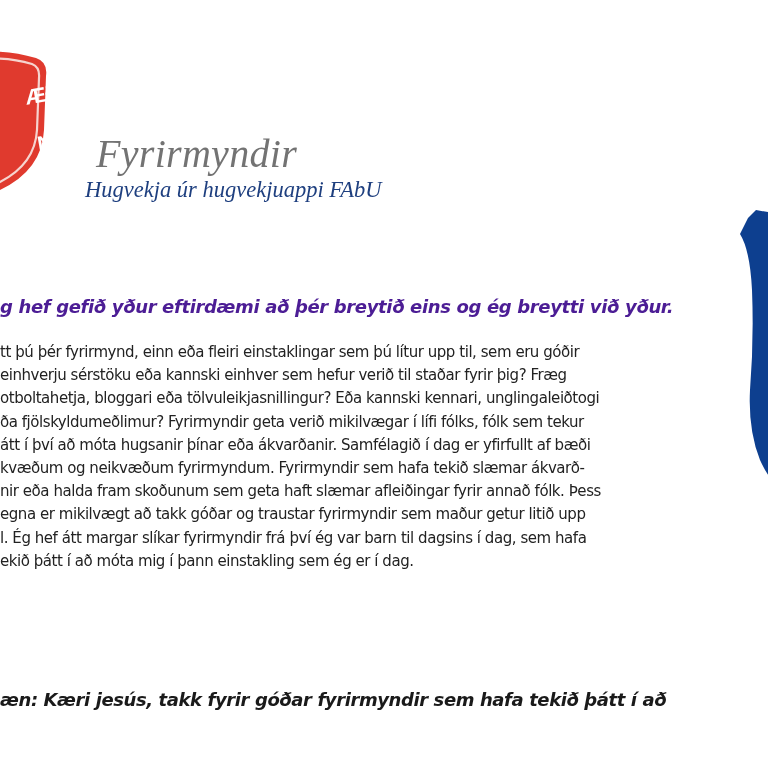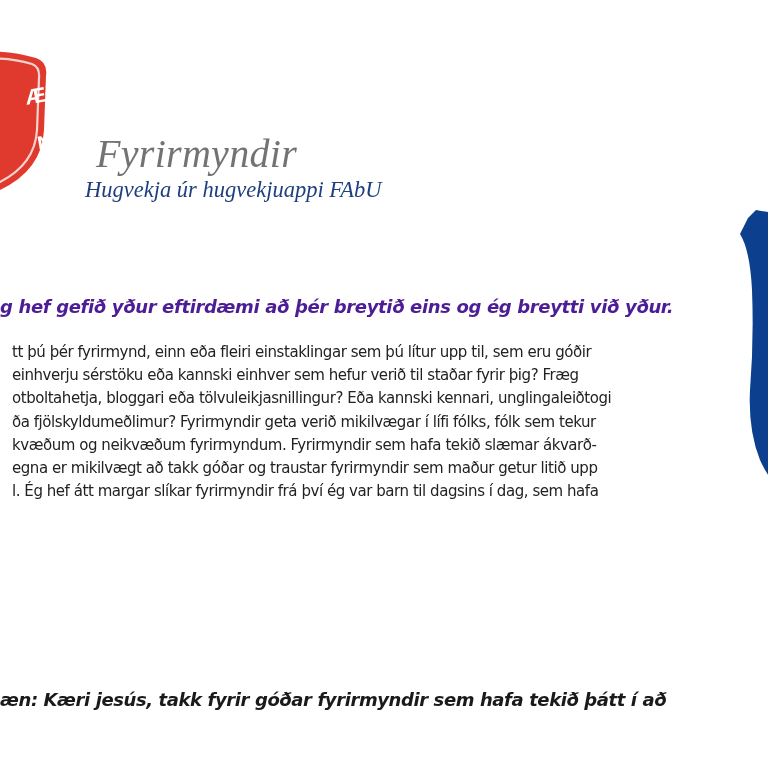--- a/index.html
+++ b/index.html
@@ -74,21 +74,21 @@
       font-weight: bold;
       font-size: 18px;
       line-height: 26px;
       color: #4c1d95;
       margin: 0;
       white-space: pre;
       letter-spacing: -0.35px;
     }
     .body-text {
       position: absolute;
-      left: 12px;
+      left: 0;
       top: 341px;
       width: 700px;
       font-family: "DejaVu Sans", sans-serif;
       font-size: 15px;
       line-height: 23.2px;
       color: #222222;
       margin: 0;
       letter-spacing: -0.45px;
     }
     .body-line {
@@ -138,23 +138,26 @@
 
   <div class="verse">
     <div>g hef gefið yður eftirdæmi að þér breytið eins og ég breytti við yður.</div>
   </div>
 
   <div class="body-text">
     <span class="body-line">tt þú þér fyrirmynd, einn eða fleiri einstaklingar sem þú lítur upp til, sem eru góðir</span>
     <span class="body-line">einhverju sérstöku eða kannski einhver sem hefur verið til staðar fyrir þig? Fræg</span>
     <span class="body-line">otboltahetja, bloggari eða tölvuleikjasnillingur? Eða kannski kennari, unglingaleiðtogi</span>
     <span class="body-line">ða fjölskyldumeðlimur? Fyrirmyndir geta verið mikilvægar í lífi fólks, fólk sem tekur</span>
+    <span class="body-line">átt í því að móta hugsanir þínar eða ákvarðanir. Samfélagið í dag er yfirfullt af bæði</span>
     <span class="body-line">kvæðum og neikvæðum fyrirmyndum. Fyrirmyndir sem hafa tekið slæmar ákvarð-</span>
+    <span class="body-line">nir eða halda fram skoðunum sem geta haft slæmar afleiðingar fyrir annað fólk. Þess</span>
     <span class="body-line">egna er mikilvægt að takk góðar og traustar fyrirmyndir sem maður getur litið upp</span>
     <span class="body-line">l. Ég hef átt margar slíkar fyrirmyndir frá því ég var barn til dagsins í dag, sem hafa</span>
+    <span class="body-line">ekið þátt í að móta mig í þann einstakling sem ég er í dag.</span>
   </div>
 
   <div class="prayer">
     <div>æn: Kæri jesús, takk fyrir góðar fyrirmyndir sem hafa tekið þátt í að</div>
     <div>nóta mig.</div>
   </div>
 
   <svg class="logo-blue" viewBox="0 0 80 305">
     <path d="M10 8 L18 0 Q50 6 80 4 L80 305 Q40 290 22 250 Q10 220 12 180 Q16 130 14 80 Q12 40 2 24 Z" fill="#0d3f8f"></path>
   </svg>

